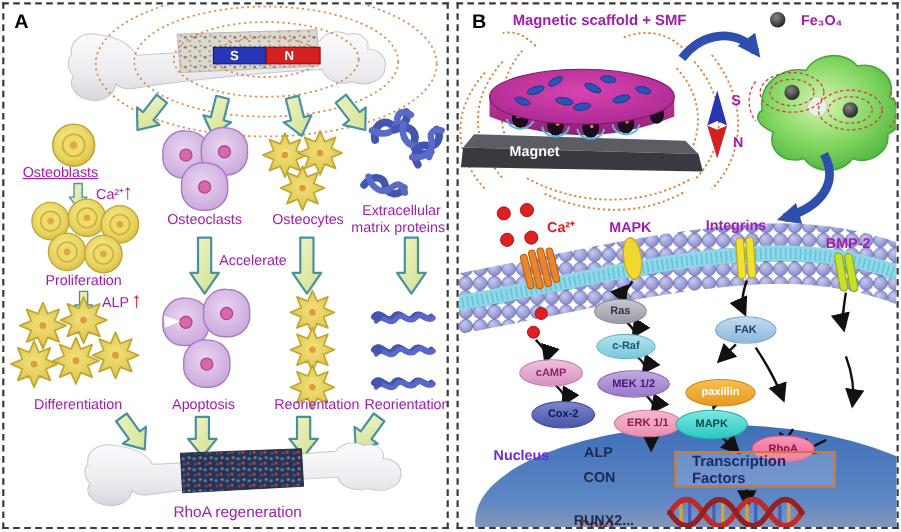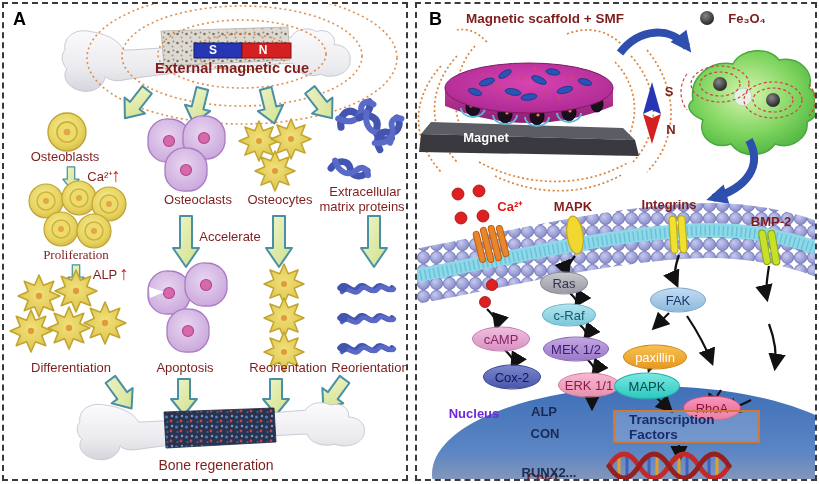--- a/index.html
+++ b/index.html
@@ -2,31 +2,31 @@
 <html><head>
 <meta charset="utf-8">
 <style>
   html,body{margin:0;padding:0;background:#e8e8e8;}
   #fig{position:relative;width:819px;height:484px;background:#fff;overflow:hidden;
        font-family:"Liberation Sans",sans-serif;}
   .panel{position:absolute;background:#fff;border:2px dashed #3a3a3a;overflow:hidden;box-sizing:border-box;}
   #panelA{left:2px;top:2px;width:406px;height:479px;}
   #panelB{left:415px;top:2px;width:402px;height:479px;}
   .gfx{position:absolute;left:0;top:0;width:100%;height:100%;z-index:4;pointer-events:none;}
-  .lbl{position:absolute;transform:translate(-50%,-50%);font-size:13px;color:#7f1d1d;
+  .lbl{position:absolute;transform:translate(-50%,-50%);font-size:13px;color:#a21caf;
        white-space:nowrap;z-index:7;line-height:1.1;}
   .b{font-weight:bold;}
   .corner{position:absolute;transform:none;font-size:18px;font-weight:bold;z-index:8;}
   .red{color:#e01818;}
   .white{color:#fff;}
   .upA{position:absolute;transform:translate(-50%,-50%);color:#e01818;font-weight:bold;
        font-size:19px;z-index:7;}
   .pill{position:absolute;transform:translate(-50%,-50%);display:flex;flex-direction:column;
         align-items:center;justify-content:center;border-radius:50%;
-        font-weight:normal;font-size:13px;z-index:6;text-align:center;}
+        font-weight:bold;font-size:10px;z-index:6;text-align:center;}
   #nucleus{position:absolute;left:15px;top:382px;width:440px;height:176px;border-radius:50%;
         background:linear-gradient(180deg,#3f6fb8 0%,#5c86c4 38%,#9aa0b4 62%,#e2c493 85%,#f0d6a2 100%);
         z-index:1;}
   #tfbox{position:absolute;left:196px;top:406px;width:147px;height:33px;border:2px solid #d07838;
         display:flex;align-items:center;justify-content:center;background:rgba(255,255,255,0.18);
         z-index:6;font-weight:bold;font-size:13.5px;color:#1a2a6a;box-sizing:border-box;padding-left:14px;}
 </style>
 </head>
 <body>
 
@@ -205,37 +205,36 @@
 
       <g transform="translate(72,396) scale(0.98,0.85)">
         <use href="#bone"></use>
       </g>
       <polygon points="160,408 270,404 272,438 162,444" fill="url(#pgraft2)" stroke="#1a2438" stroke-width="0.8"></polygon>
     </svg>
 
     <div class="corner" style="left:9px;top:5px;">A</div>
     <div class="lbl white b" style="left:209px;top:47px;font-size:12px;">S</div>
     <div class="lbl white b" style="left:259px;top:47px;font-size:12px;">N</div>
-    <div class="lbl b" style="left:228px;top:65px;font-size:14.5px;">External magnetic cue</div>
-    <div class="lbl" style="left:61px;top:153px;">Osteoblasts</div>
+    <div class="lbl" style="left:51px;top:153px;text-decoration:underline;">Osteoblasts</div>
     <div class="lbl" style="left:96px;top:173px;">Ca²⁺</div>
     <div class="upA" style="left:112px;top:172px;">↑</div>
-    <div class="lbl" style="left:72px;top:251px;font-family:Liberation Serif, serif;">Proliferation</div>
+    <div class="lbl" style="left:72px;top:251px;">Proliferation</div>
     <div class="lbl" style="left:101px;top:271px;">ALP</div>
     <div class="upA" style="left:120px;top:270px;">↑</div>
     <div class="lbl" style="left:67px;top:364px;">Differentiation</div>
-    <div class="lbl" style="left:182px;top:196px;margin-left:12px;">Osteoclasts</div>
+    <div class="lbl" style="left:182px;top:196px;">Osteoclasts</div>
     <div class="lbl" style="left:226px;top:233px;">Accelerate</div>
     <div class="lbl" style="left:181px;top:364px;">Apoptosis</div>
     <div class="lbl" style="left:276px;top:196px;">Osteocytes</div>
     <div class="lbl" style="left:284px;top:364px;">Reorientation</div>
     <div class="lbl" style="left:361px;top:188px;">Extracellular</div>
     <div class="lbl" style="left:358px;top:203px;">matrix proteins</div>
     <div class="lbl" style="left:366px;top:364px;">Reorientation</div>
-    <div class="lbl" style="left:212px;top:462px;font-size:14px;">Bone regeneration</div>
+    <div class="lbl" style="left:212px;top:462px;font-size:14px;">RhoA regeneration</div>
   </div>
 
   <div id="panelB" class="panel">
 
     <div id="nucleus"></div>
 
     <svg class="gfx" viewBox="0 0 398 475">
       <defs>
         <radialGradient id="gsph" cx="0.38" cy="0.35" r="0.8">
           <stop offset="0" stop-color="#c6c9ee"></stop>

